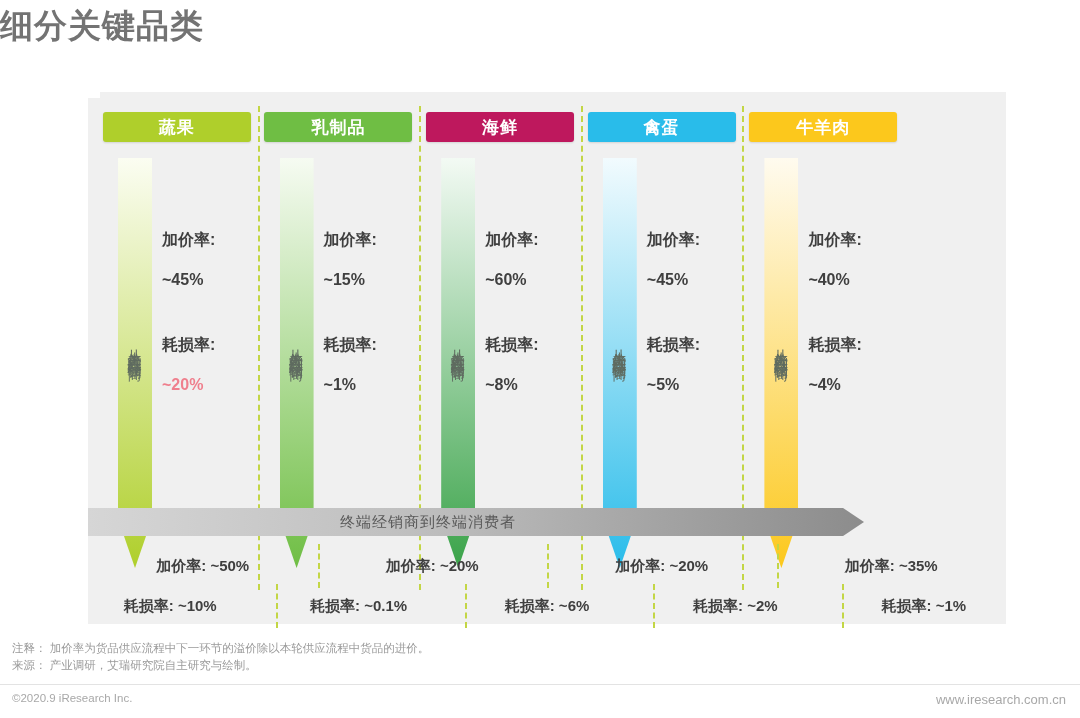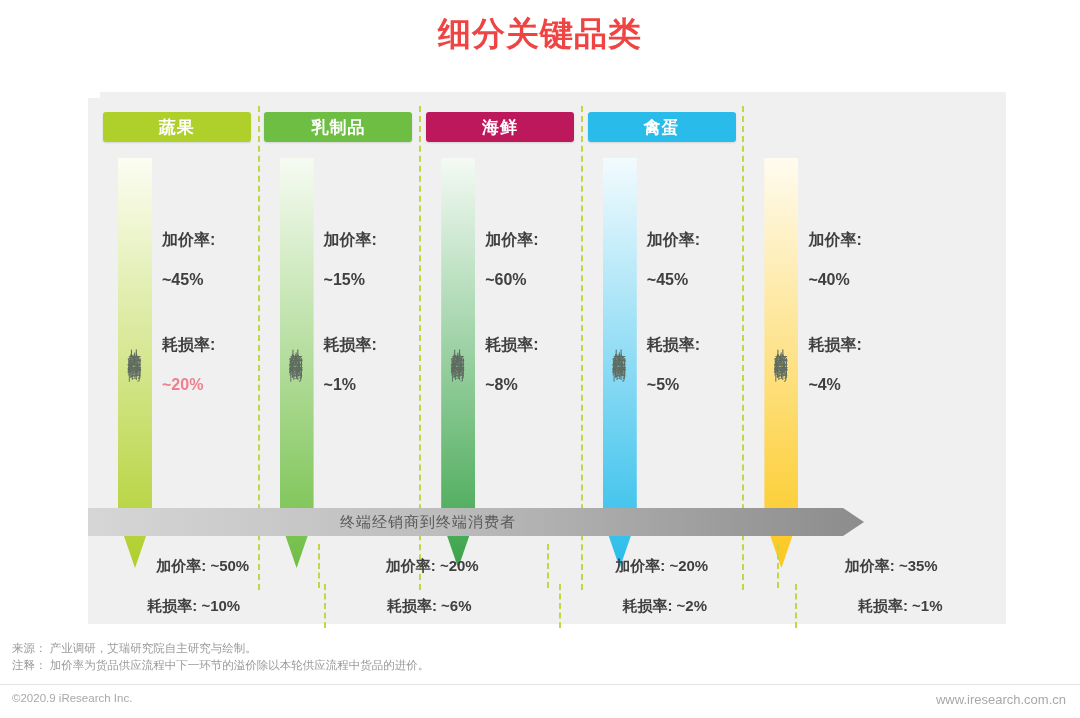--- a/index.html
+++ b/index.html
@@ -3,22 +3,22 @@
 <meta charset="utf-8">
 <style>
   html,body{margin:0;padding:0;}
   body{
     width:1080px;height:718px;background:#ffffff;
     font-family:"Liberation Sans","DejaVu Sans",sans-serif;
     color:#4a4a4a;overflow:hidden;position:relative;
   }
   
   .title{
-    position:absolute;top:12px;left:0;width:1080px;text-align:center;
-    font-size:33px;font-weight:bold;color:#ef4444;letter-spacing:1px;
+    position:absolute;top:4px;left:0;width:1080px;text-align:left;
+    font-size:33px;font-weight:bold;color:#737373;letter-spacing:1px;
   }
   
   .panel{
     position:absolute;left:88px;top:98px;width:918px;height:526px;
     background:#f0f0f0;
   }
   .panel-notch{
     position:absolute;left:100px;top:92px;width:906px;height:12px;
     background:#f0f0f0;
   }
@@ -164,20 +164,23 @@
         <div class="varrow-label">从生产者到终端经销商</div>
       </div>
       <div class="stats">
         <div class="stat-label">加价率:</div>
         <div class="stat-value">~45%</div>
         <div class="stat-label">耗损率:</div>
         <div class="stat-value">~5%</div>
       </div>
     </div>
     <div class="col">
+      <div class="chip" style="background:#FCC81C">
+        <span>牛羊肉</span>
+      </div>
       <div class="varrow-wrap">
         <div class="varrow" style="background:linear-gradient(to bottom,#fffbef 0%,#FCC81C 100%)"></div>
         <div class="varrow-label">从生产者到终端经销商</div>
       </div>
       <div class="stats">
         <div class="stat-label">加价率:</div>
         <div class="stat-value">~40%</div>
         <div class="stat-label">耗损率:</div>
         <div class="stat-value">~4%</div>
       </div>
@@ -189,25 +192,26 @@
 </div>
 
 <div class="brow r1" id="brow1">
     <div class="bcell">加价率: ~50%</div>
     <div class="bcell">加价率: ~20%</div>
     <div class="bcell">加价率: ~20%</div>
     <div class="bcell">加价率: ~35%</div>
   </div>
 <div class="brow r2" id="brow2">
     <div class="bcell">耗损率: ~10%</div>
+    <div class="bcell">耗损率: ~0.1%</div>
     <div class="bcell">耗损率: ~6%</div>
     <div class="bcell">耗损率: ~2%</div>
     <div class="bcell">耗损率: ~1%</div>
   </div>
 
 <div class="notes">
+  <div class="note">注释： 加价率为货品供应流程中下一环节的溢价除以本轮供应流程中货品的进价。</div>
   <div class="note">来源： 产业调研，艾瑞研究院自主研究与绘制。</div>
-  <div class="note">注释： 加价率为货品供应流程中下一环节的溢价除以本轮供应流程中货品的进价。</div>
 </div>
 
 <div class="footline"></div>
 <div class="foot-left">©2020.9 iResearch Inc.</div>
 <div class="foot-right">www.iresearch.com.cn</div>
 
 </body></html>

